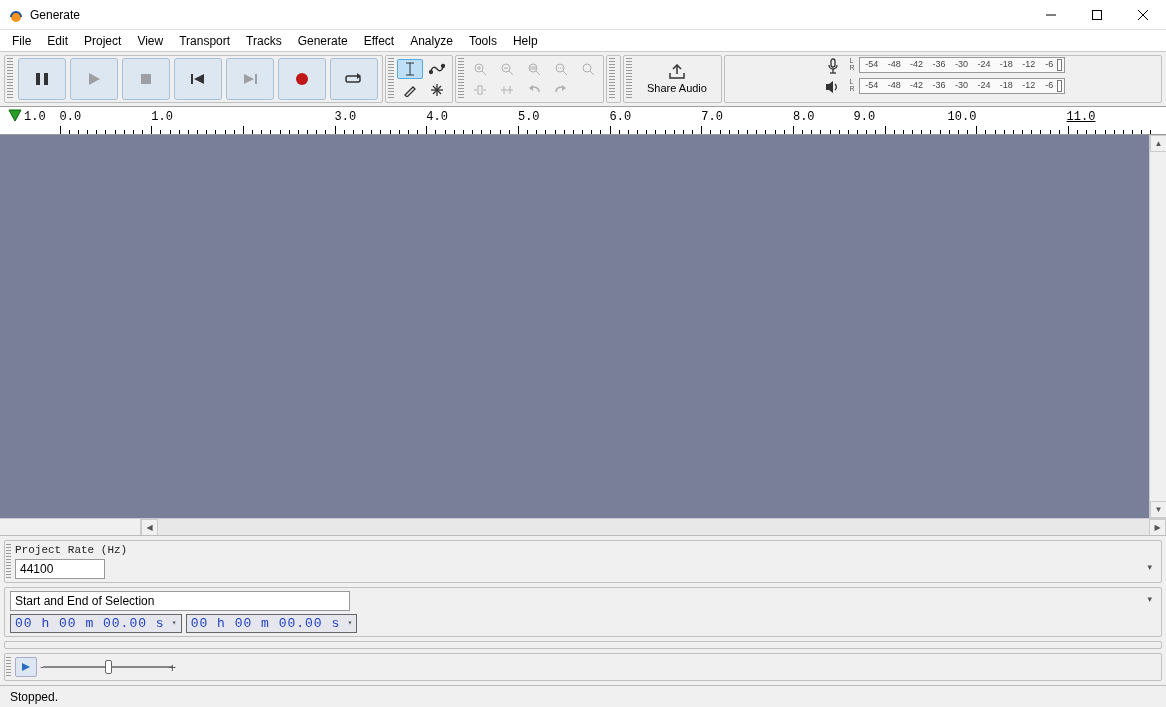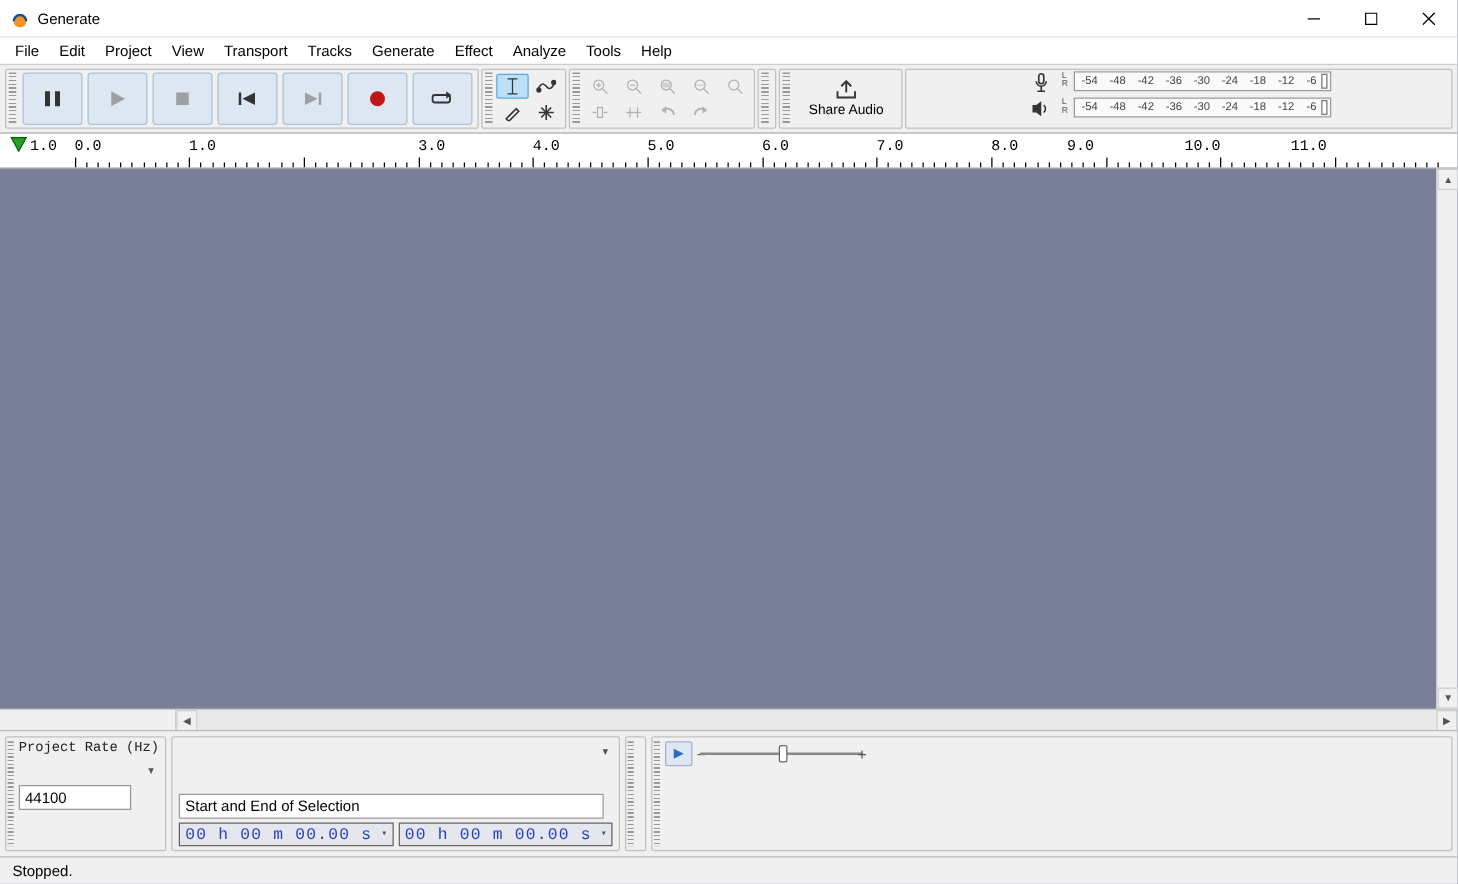--- a/index.html
+++ b/index.html
@@ -59,21 +59,21 @@
   .track-vscroll { position: absolute; right: 0; top: 0; bottom: 0; width: 17px; background: #f0f0f0; border-left: 1px solid #ccc; }
   .track-vscroll .arrow, .hscroll .arrow { width: 17px; height: 17px; background: #f0f0f0; border: 1px solid #ccc; display: flex; align-items: center; justify-content: center; font-size: 8px; color: #555; }
   
   
   .hscroll-row { height: 17px; display: flex; background: #f0f0f0; border-top: 1px solid #ccc; }
   .hscroll-spacer { width: 140px; }
   .hscroll { flex: 1; display: flex; border-left: 1px solid #ccc; }
   .hscroll .track { flex: 1; background: #e8e8e8; }
   
   
-  .bottom-panel { background: #f0f0f0; display: flex; align-items: stretch; padding: 4px; gap: 4px; border-top: 1px solid #bbb; }
+  .bottom-panel { background: #f0f0f0; display: flex; align-items: stretch; padding: 4px; gap: 4px; border-top: 1px solid #bbb; flex-direction: column; }
   .b-section { border: 1px solid #c0c0c0; border-radius: 2px; padding: 3px 5px; display: flex; flex-direction: column; gap: 3px; position: relative; }
   .b-section .grip { position: absolute; left: 1px; top: 3px; bottom: 3px; width: 5px; background: repeating-linear-gradient(to bottom, #999 0, #999 1px, transparent 1px, transparent 3px); }
   .b-section.with-grip { padding-left: 10px; }
   .label-small { font-size: 11px; color: #222; font-family: "Courier New", monospace; }
   .combo { height: 20px; border: 1px solid #999; background: #fff; font-size: 12px; padding: 0 16px 0 4px; appearance: none; position: relative; }
   .combo-wrap { position: relative; display: inline-block; }
   .combo-wrap::after { content: "▾"; position: absolute; right: 4px; top: 3px; font-size: 9px; color: #555; pointer-events: none; }
   .time-box { border: 1px solid #666; background: #e6e6ef; font-family: "Courier New", monospace; font-size: 13px; color: #2040c0; padding: 1px 16px 1px 4px; letter-spacing: 1px; position: relative; }
   .time-box::after { content: "▾"; position: absolute; right: 3px; top: 3px; font-size: 8px; color: #555; }
   .time-box.big { font-size: 22px; padding: 3px 18px 3px 6px; letter-spacing: 3px; word-spacing: 6px; }
@@ -468,21 +468,21 @@
       <div class="tick major-tick" style="left: 926.667px;"></div>
       <div class="tick minor-tick" style="left: 935.833px;"></div>
       <div class="tick minor-tick" style="left: 945px;"></div>
       <div class="tick minor-tick" style="left: 954.167px;"></div>
       <div class="tick minor-tick" style="left: 963.333px;"></div>
       <div class="tick minor-tick" style="left: 972.5px;"></div>
       <div class="tick minor-tick" style="left: 981.667px;"></div>
       <div class="tick minor-tick" style="left: 990.833px;"></div>
       <div class="tick minor-tick" style="left: 1000px;"></div>
       <div class="tick minor-tick" style="left: 1009.17px;"></div>
-      <div class="major" style="left: 983px;">11.0</div>
+      <div class="major" style="left: 1017px; text-decoration: underline;">11.0</div>
       <div class="tick major-tick" style="left: 1018.33px;"></div>
       <div class="tick minor-tick" style="left: 1027.5px;"></div>
       <div class="tick minor-tick" style="left: 1036.67px;"></div>
       <div class="tick minor-tick" style="left: 1045.83px;"></div>
       <div class="tick minor-tick" style="left: 1055px;"></div>
       <div class="tick minor-tick" style="left: 1064.17px;"></div>
       <div class="tick minor-tick" style="left: 1073.33px;"></div>
       <div class="tick minor-tick" style="left: 1082.5px;"></div>
       <div class="tick minor-tick" style="left: 1091.67px;"></div>
       <div class="tick minor-tick" style="left: 1100.83px;"></div>
@@ -504,24 +504,24 @@
     <div class="arrow">◀</div>
     <div class="track"></div>
     <div class="arrow">▶</div>
   </div>
 </div>
 
 <div class="bottom-panel">
   <div class="b-section with-grip">
     <div class="grip"></div>
     <div class="label-small">Project Rate (Hz)</div>
-    <div class="combo-wrap"><input class="combo" style="width: 90px; margin-top: 20px;" value="44100"></div>
+    <div class="combo-wrap"><input class="combo" style="width: 90px;" value="44100"></div>
   </div>
   <div class="b-section" style="flex:0 0 auto;">
-    <div class="combo-wrap" style="display:block"><input class="combo" style="width: 340px; margin-top: 42px;" value="Start and End of Selection"></div>
+    <div class="combo-wrap" style="display:block"><input class="combo" style="width: 340px;" value="Start and End of Selection"></div>
     <div class="sel-row">
       <div class="time-box">00 h 00 m 00.00 s</div>
       <div class="time-box">00 h 00 m 00.00 s</div>
     </div>
   </div>
   <div class="b-section with-grip" style="justify-content:center;">
     <div class="grip"></div>
   </div>
   <div class="b-section with-grip" style="flex:1;">
     <div class="grip"></div>

